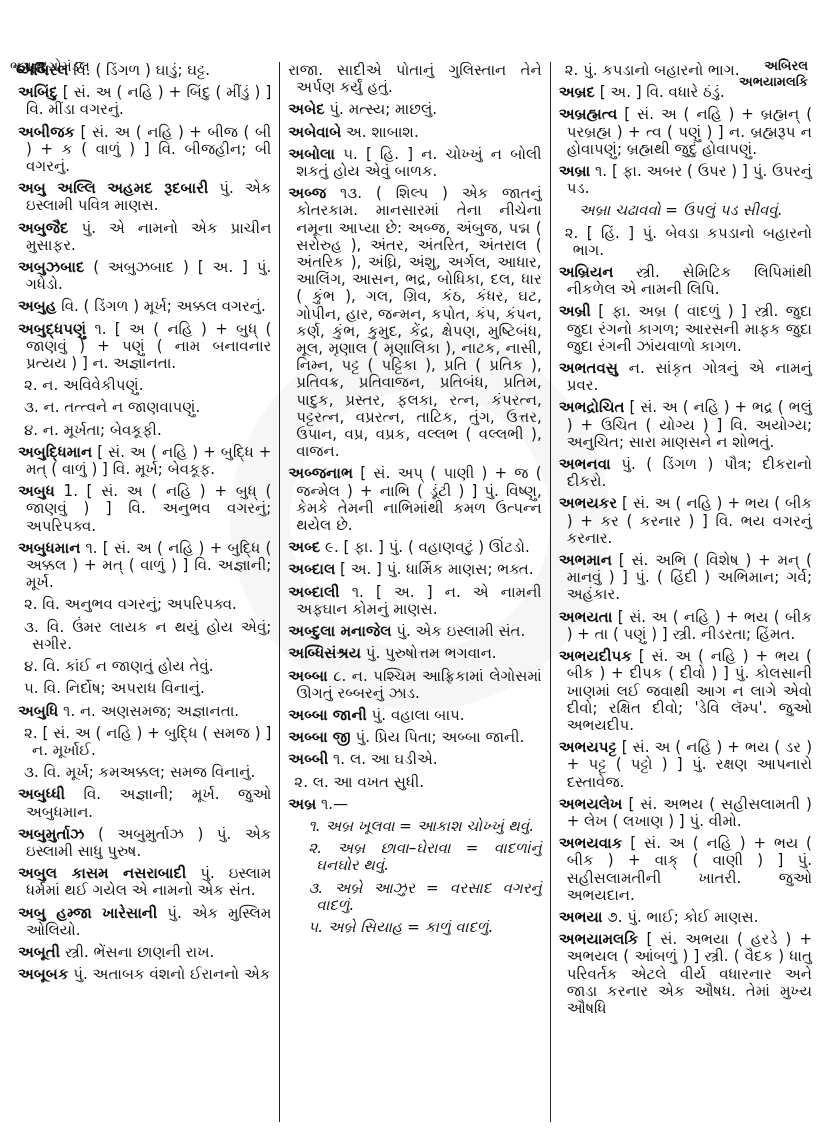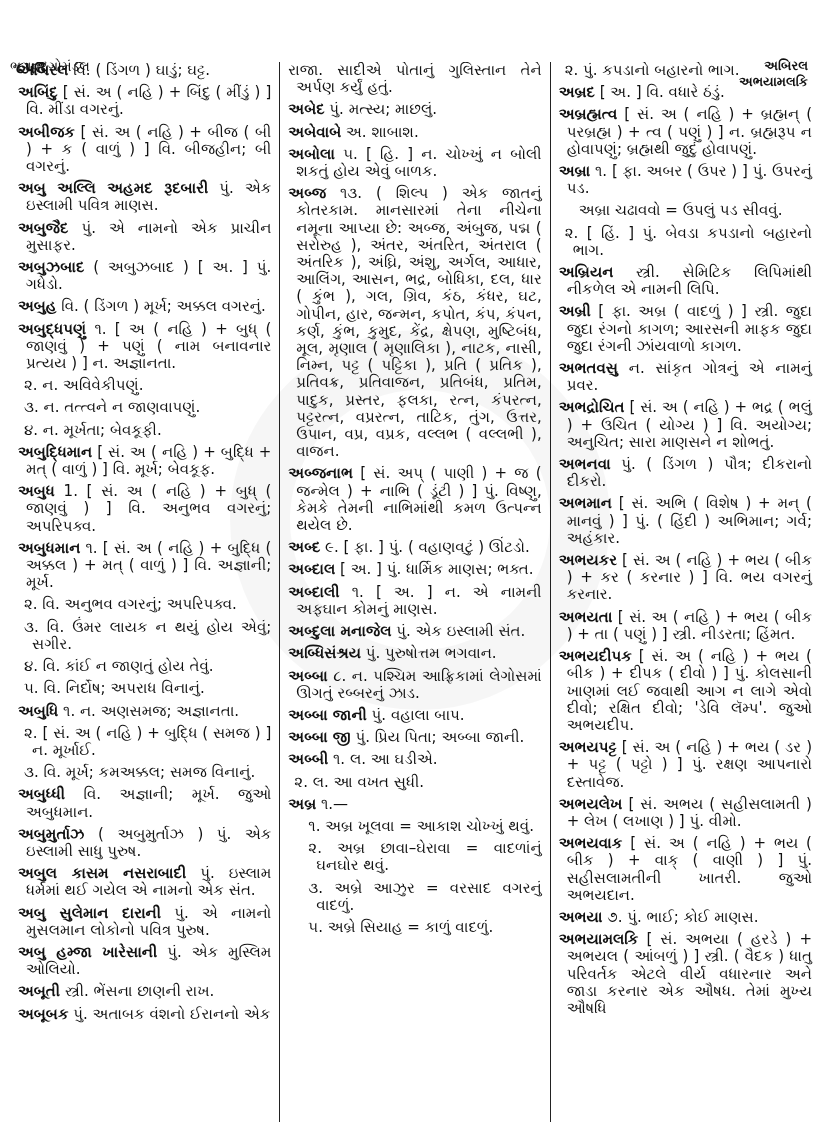--- a/index.html
+++ b/index.html
@@ -17,21 +17,21 @@
     position: absolute; top: 62px; left: 10px; width: 810px; height: 1060px;
     display: flex;
   }
   .column {
     flex: 1 1 0; padding: 0 8px; box-sizing: border-box;
     font-size: 15px; line-height: 17.2px; overflow: hidden;
   }
   .column + .column { border-left: 1.5px solid #222222; }
   .entry { margin: 0 0 5px 0; text-indent: 0; padding-left: 8px; text-indent: -8px; text-align: justify; }
   .entry.sub { padding-left: 14px; text-indent: -8px; }
-  .entry.subsub { padding-left: 28px; text-indent: -8px; }
+  .entry.subsub { padding-left: 28px; text-indent: -8px; font-style: italic; }
   .headword { font-weight: bold; }
   .watermark {
     position: absolute; left: 230px; top: 330px; width: 380px; height: 380px;
     border-radius: 50%; border: 60px solid rgba(0,0,0,0.035); box-sizing: border-box;
     pointer-events: none;
   }
 </style>
 </head>
 <body>
 
@@ -65,21 +65,20 @@
       <p class="entry sub"><span>૨. વિ. અનુભવ વગરનું; અપરિપક્વ.</span></p>
       <p class="entry sub"><span>૩. વિ. ઉંમર લાયક ન થયું હોય એવું; સગીર.</span></p>
       <p class="entry sub"><span>૪. વિ. કાંઈ ન જાણતું હોય તેવું.</span></p>
       <p class="entry sub"><span>૫. વિ. નિર્દોષ; અપરાધ વિનાનું.</span></p>
       <p class="entry"><span class="headword">અબુધિ</span><span> ૧. ન. અણસમજ; અજ્ઞાનતા.</span></p>
       <p class="entry sub"><span>૨. [ સં. અ ( નહિ ) + બુદ્ધિ ( સમજ ) ] ન. મૂર્ખાઈ.</span></p>
       <p class="entry sub"><span>૩. વિ. મૂર્ખ; કમઅક્કલ; સમજ વિનાનું.</span></p>
       <p class="entry"><span class="headword">અબુધ્ધી</span><span> વિ. અજ્ઞાની; મૂર્ખ. જુઓ અબુધમાન.</span></p>
       <p class="entry"><span class="headword">અબુમુર્તાઝ</span><span> ( અબુમુર્તાઝ ) પું. એક ઇસ્લામી સાધુ પુરુષ.</span></p>
       <p class="entry"><span class="headword">અબુલ કાસમ નસરાબાદી</span><span> પું. ઇસ્લામ ધર્મમાં થઈ ગયેલ એ નામનો એક સંત.</span></p>
-      <p class="entry"><span class="headword">અબુ સુલેમાન દારાની</span><span> પું. એ નામનો મુસલમાન લોકોનો પવિત્ર પુરુષ.</span></p>
       <p class="entry"><span class="headword">અબુ હમ્જા ખારેસાની</span><span> પું. એક મુસ્લિમ ઓલિયો.</span></p>
       <p class="entry"><span class="headword">અબૂતી</span><span> સ્ત્રી. ભેંસના છાણની રાખ.</span></p>
       <p class="entry"><span class="headword">અબૂબક</span><span> પું. અતાબક વંશનો ઈરાનનો એક</span></p>
     </div>
   <div class="column">
       <p class="entry"><span>રાજા. સાદીએ પોતાનું ગુલિસ્તાન તેને અર્પણ કર્યું હતું.</span></p>
       <p class="entry"><span class="headword">અબેદ</span><span> પું. મત્સ્ય; માછલું.</span></p>
       <p class="entry"><span class="headword">અબેવાબે</span><span> અ. શાબાશ.</span></p>
       <p class="entry"><span class="headword">અબોલા</span><span> ૫. [ હિ. ] ન. ચોખ્ખું ન બોલી શકતું હોય એવું બાળક.</span></p>
       <p class="entry"><span class="headword">અબ્જ</span><span> ૧૩. ( શિલ્પ ) એક જાતનું કોતરકામ. માનસારમાં તેના નીચેના નમૂના આપ્યા છે: અબ્જ, અંબુજ, પદ્મ ( સરોરુહ ), અંતર, અંતરિત, અંતરાલ ( અંતરિક ), અંઘ્રિ, અંશુ, અર્ગલ, આધાર, આલિંગ, આસન, ભદ્ર, બોધિકા, દલ, ધાર ( કુંભ ), ગલ, ગ્રિવ, કંઠ, કંધર, ઘટ, ગોપીન, હાર, જન્મન, કપોત, કંપ, કંપન, કર્ણ, કુંભ, કુમુદ, કેંદ્ર, ક્ષેપણ, મુષ્ટિબંધ, મૂલ, મૃણાલ ( મૃણાલિકા ), નાટક, નાસી, નિમ્ન, પટ્ટ ( પટ્ટિકા ), પ્રતિ ( પ્રતિક ), પ્રતિવક્ર, પ્રતિવાજન, પ્રતિબંધ, પ્રતિમ, પાદુક, પ્રસ્તર, ફલકા, રત્ન, કંપરત્ન, પટ્ટરત્ન, વપ્રરત્ન, તાટિક, તુંગ, ઉત્તર, ઉપાન, વપ્ર, વપ્રક, વલ્લભ ( વલ્લભી ), વાજન.</span></p>
@@ -105,22 +104,22 @@
       <p class="entry"><span class="headword">અબ્રદ</span><span> [ અ. ] વિ. વધારે ઠંડું.</span></p>
       <p class="entry"><span class="headword">અબ્રહ્મત્વ</span><span> [ સં. અ ( નહિ ) + બ્રહ્મન્ ( પરબ્રહ્મ ) + ત્વ ( પણું ) ] ન. બ્રહ્મરૂપ ન હોવાપણું; બ્રહ્મથી જુદું હોવાપણું.</span></p>
       <p class="entry"><span class="headword">અબ્રા</span><span> ૧. [ ફા. અબર ( ઉપર ) ] પું. ઉપરનું પડ.</span></p>
       <p class="entry subsub"><span>અબ્રા ચઢાવવો = ઉપલું પડ સીવવું.</span></p>
       <p class="entry sub"><span>૨. [ હિં. ] પું. બેવડા કપડાનો બહારનો ભાગ.</span></p>
       <p class="entry"><span class="headword">અબ્રિયન</span><span> સ્ત્રી. સેમિટિક લિપિમાંથી નીકળેલ એ નામની લિપિ.</span></p>
       <p class="entry"><span class="headword">અબ્રી</span><span> [ ફા. અબ્ર ( વાદળું ) ] સ્ત્રી. જુદા જુદા રંગનો કાગળ; આરસની માફક જુદા જુદા રંગની ઝાંયવાળો કાગળ.</span></p>
       <p class="entry"><span class="headword">અભતવસુ</span><span> ન. સાંકૃત ગોત્રનું એ નામનું પ્રવર.</span></p>
       <p class="entry"><span class="headword">અભદ્રોચિત</span><span> [ સં. અ ( નહિ ) + ભદ્ર ( ભલું ) + ઉચિત ( યોગ્ય ) ] વિ. અયોગ્ય; અનુચિત; સારા માણસને ન શોભતું.</span></p>
       <p class="entry"><span class="headword">અભનવા</span><span> પું. ( ડિંગળ ) પૌત્ર; દીકરાનો દીકરો.</span></p>
+      <p class="entry"><span class="headword">અભયકર</span><span> [ સં. અ ( નહિ ) + ભય ( બીક ) + કર ( કરનાર ) ] વિ. ભય વગરનું કરનાર.</span></p>
       <p class="entry"><span class="headword">અભમાન</span><span> [ સં. અભિ ( વિશેષ ) + મન્ ( માનવું ) ] પું. ( હિંદી ) અભિમાન; ગર્વ; અહંકાર.</span></p>
-      <p class="entry"><span class="headword">અભયકર</span><span> [ સં. અ ( નહિ ) + ભય ( બીક ) + કર ( કરનાર ) ] વિ. ભય વગરનું કરનાર.</span></p>
       <p class="entry"><span class="headword">અભયતા</span><span> [ સં. અ ( નહિ ) + ભય ( બીક ) + તા ( પણું ) ] સ્ત્રી. નીડરતા; હિંમત.</span></p>
       <p class="entry"><span class="headword">અભયદીપક</span><span> [ સં. અ ( નહિ ) + ભય ( બીક ) + દીપક ( દીવો ) ] પું. કોલસાની ખાણમાં લઈ જવાથી આગ ન લાગે એવો દીવો; રક્ષિત દીવો; 'ડેવિ લૅમ્પ'. જુઓ અભયદીપ.</span></p>
       <p class="entry"><span class="headword">અભયપટ્ટ</span><span> [ સં. અ ( નહિ ) + ભય ( ડર ) + પટ્ટ ( પટ્ટો ) ] પું. રક્ષણ આપનારો દસ્તાવેજ.</span></p>
       <p class="entry"><span class="headword">અભયલેખ</span><span> [ સં. અભય ( સહીસલામતી ) + લેખ ( લખાણ ) ] પું. વીમો.</span></p>
       <p class="entry"><span class="headword">અભયવાક</span><span> [ સં. અ ( નહિ ) + ભય ( બીક ) + વાક્ ( વાણી ) ] પું. સહીસલામતીની ખાતરી. જુઓ અભયદાન.</span></p>
       <p class="entry"><span class="headword">અભયા</span><span> ૭. પું. ભાઈ; કોઈ માણસ.</span></p>
       <p class="entry"><span class="headword">અભયામલકિ</span><span> [ સં. અભયા ( હરડે ) + અભયલ ( આંબળું ) ] સ્ત્રી. ( વૈદક ) ધાતુ પરિવર્તક એટલે વીર્ય વધારનાર અને જાડા કરનાર એક ઔષધ. તેમાં મુખ્ય ઔષધિ</span></p>
     </div>
 </div>
 

